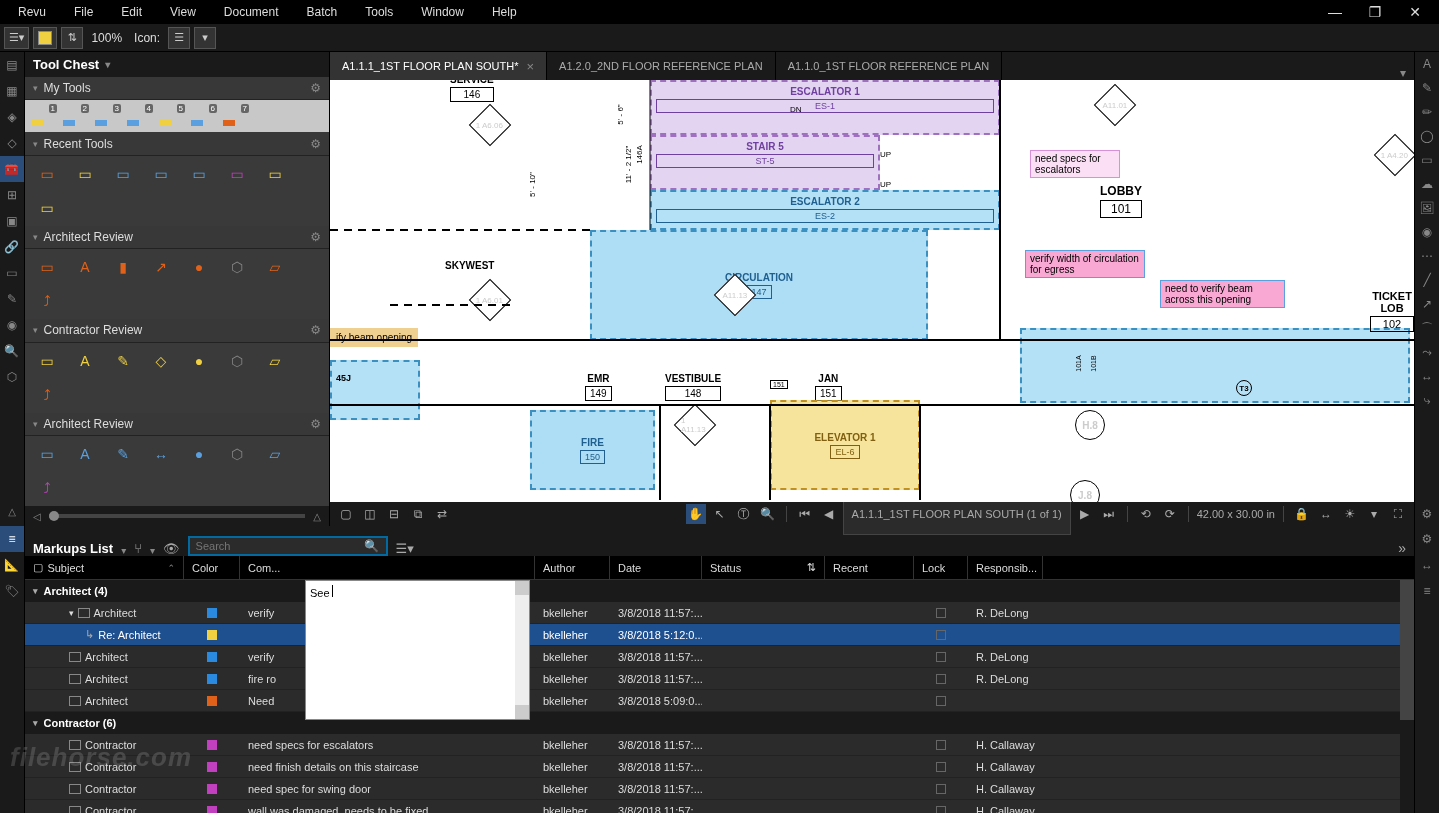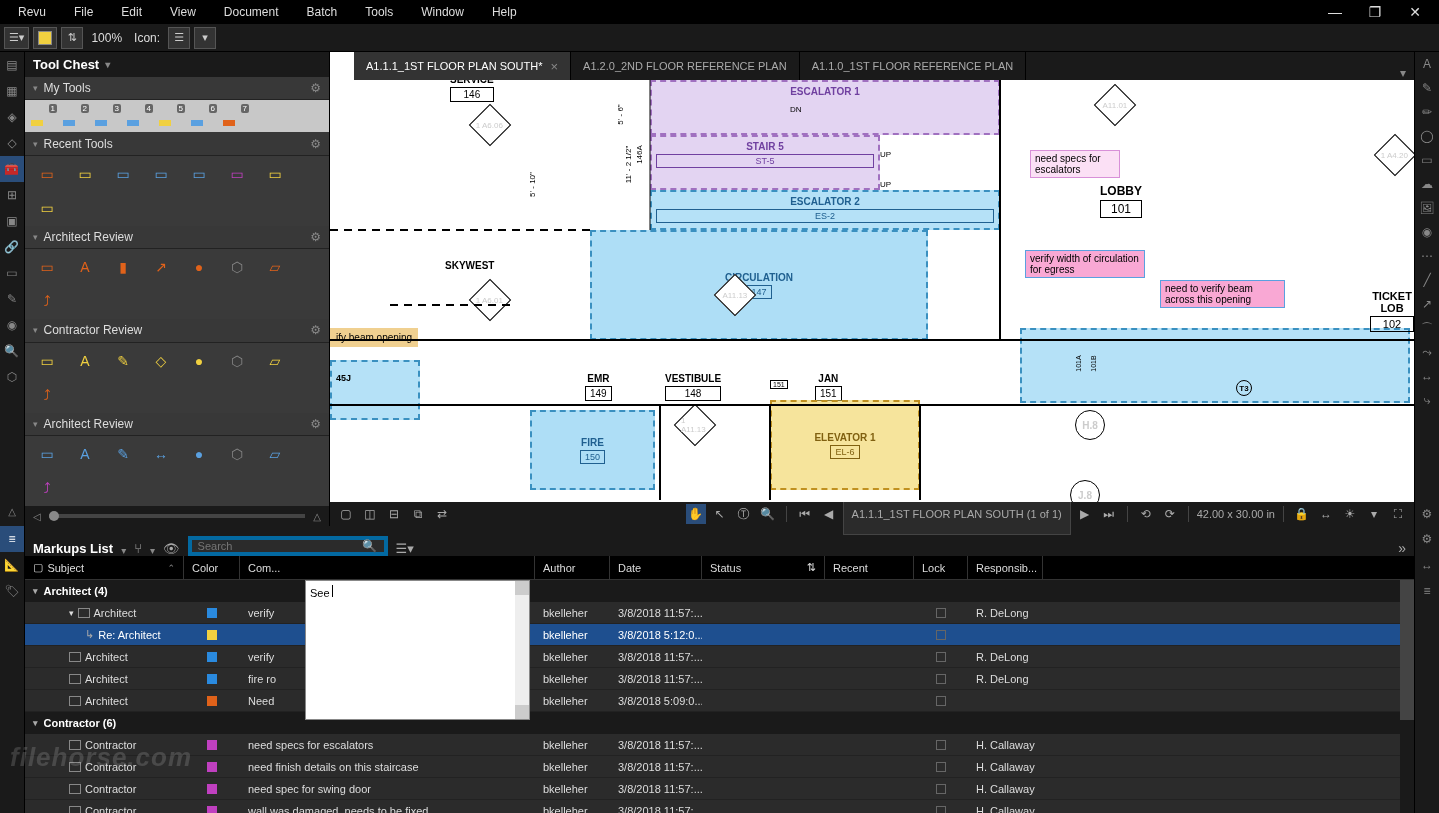--- a/index.html
+++ b/index.html
@@ -43,21 +43,21 @@
 .tool-icon .glyph { position: absolute; inset: 0; display: flex; align-items: center; justify-content: center; font-size: 14px; }
 
 
 .tc-slider { height: 24px; background: #1a1a1a; display: flex; align-items: center; padding: 0 8px; gap: 8px; }
 .tc-slider .tri { color: #888; font-size: 10px; }
 .tc-slider .track { flex: 1; height: 4px; background: #444; position: relative; }
 .tc-slider .thumb { position: absolute; left: 0; top: -3px; width: 10px; height: 10px; background: #888; border-radius: 50%; }
 
 
 .doc-area { flex: 1; display: flex; flex-direction: column; background: #fff; position: relative; }
-.tabs { background: #1a1a1a; height: 28px; display: flex; align-items: flex-end; margin-left: 24px; }
+.tabs { background: #1a1a1a; height: 28px; display: flex; align-items: flex-end; }
 .tab { height: 28px; padding: 0 12px; display: flex; align-items: center; color: #aaa; font-size: 11px; border-right: 1px solid #000; cursor: pointer; }
 .tab.active { background: #333; color: #fff; }
 .tab .close { margin-left: 8px; color: #888; font-size: 13px; }
 .tab-spacer { flex: 1; }
 .tab-chev { color: #888; padding: 0 8px; }
 
 
 .canvas { flex: 1; position: relative; overflow: hidden; background: #fff; }
 .floorplan { position: absolute; inset: 0; }
 .region { position: absolute; border: 2px dashed; font-size: 10px; text-align: center; padding: 4px; font-weight: bold; }
@@ -86,21 +86,21 @@
 
 .markups-panel { height: 287px; display: flex; background: #1a1a1a; }
 .markups-rail { width: 25px; background: #1a1a1a; border-right: 1px solid #000; display: flex; flex-direction: column; }
 .markups-rail .rail-btn { height: 26px; display: flex; align-items: center; justify-content: center; color: #888; font-size: 12px; cursor: pointer; }
 .markups-rail .rail-btn.active { background: #2a4d7a; color: #fff; }
 .markups-body { flex: 1; display: flex; flex-direction: column; }
 .ml-header { height: 30px; display: flex; align-items: flex-end; padding: 0 8px; gap: 8px; background: #1a1a1a; }
 .ml-header .title { font-weight: bold; color: #fff; font-size: 13px; }
 .ml-header .chev { font-size: 10px; color: #888; }
 .ml-header .hbtn { color: #aaa; font-size: 13px; cursor: pointer; }
-.ml-header .search { background: #2b2b2b; border: 4px solid #0369a1; height: 20px; width: 200px; display: flex; align-items: center; padding: 0 6px; }
+.ml-header .search { background: #2b2b2b; border: 2px solid #0369a1; height: 20px; width: 200px; display: flex; align-items: center; padding: 0 6px; }
 .ml-header .search input { background: transparent; border: none; color: #ccc; flex: 1; outline: none; font-size: 11px; }
 .ml-header .spacer { flex: 1; }
 .ml-header .expand { color: #aaa; font-size: 14px; }
 .ml-columns { height: 24px; display: flex; background: #000; border-bottom: 1px solid #333; font-size: 11px; color: #ddd; }
 .ml-col { padding: 0 8px; display: flex; align-items: center; border-right: 1px solid #333; }
 .ml-col.subject { width: 159px; }
 .ml-col.color { width: 56px; }
 .ml-col.comments { width: 295px; }
 .ml-col.author { width: 75px; }
 .ml-col.date { width: 92px; }
@@ -391,20 +391,21 @@
     <div class="canvas">
       <div class="floorplan">
 
         <div class="room-label" style="left:120px;top:-6px">
           <span>SERVICE</span>
           <span class="tag">146</span>
         </div>
 
         <div class="region" style="left:320px;top:0;width:350px;height:55px;background:rgba(200,170,230,0.5);border-color:#a070c0;color:#7040a0">
           <span>ESCALATOR 1</span>
+          <span class="tag" style="border-color:#7040a0">ES-1</span>
         </div>
 
         <div class="region" style="left:320px;top:55px;width:230px;height:55px;background:rgba(200,170,230,0.5);border-color:#a070c0;color:#7040a0">
           <span>STAIR 5</span>
           <span class="tag" style="border-color:#7040a0">ST-5</span>
         </div>
 
         <div class="region" style="left:320px;top:110px;width:350px;height:40px;background:rgba(120,200,240,0.55);border-color:#3a90c0;color:#206090">
           <span>ESCALATOR 2</span>
           <span class="tag" style="border-color:#206090">ES-2</span>

